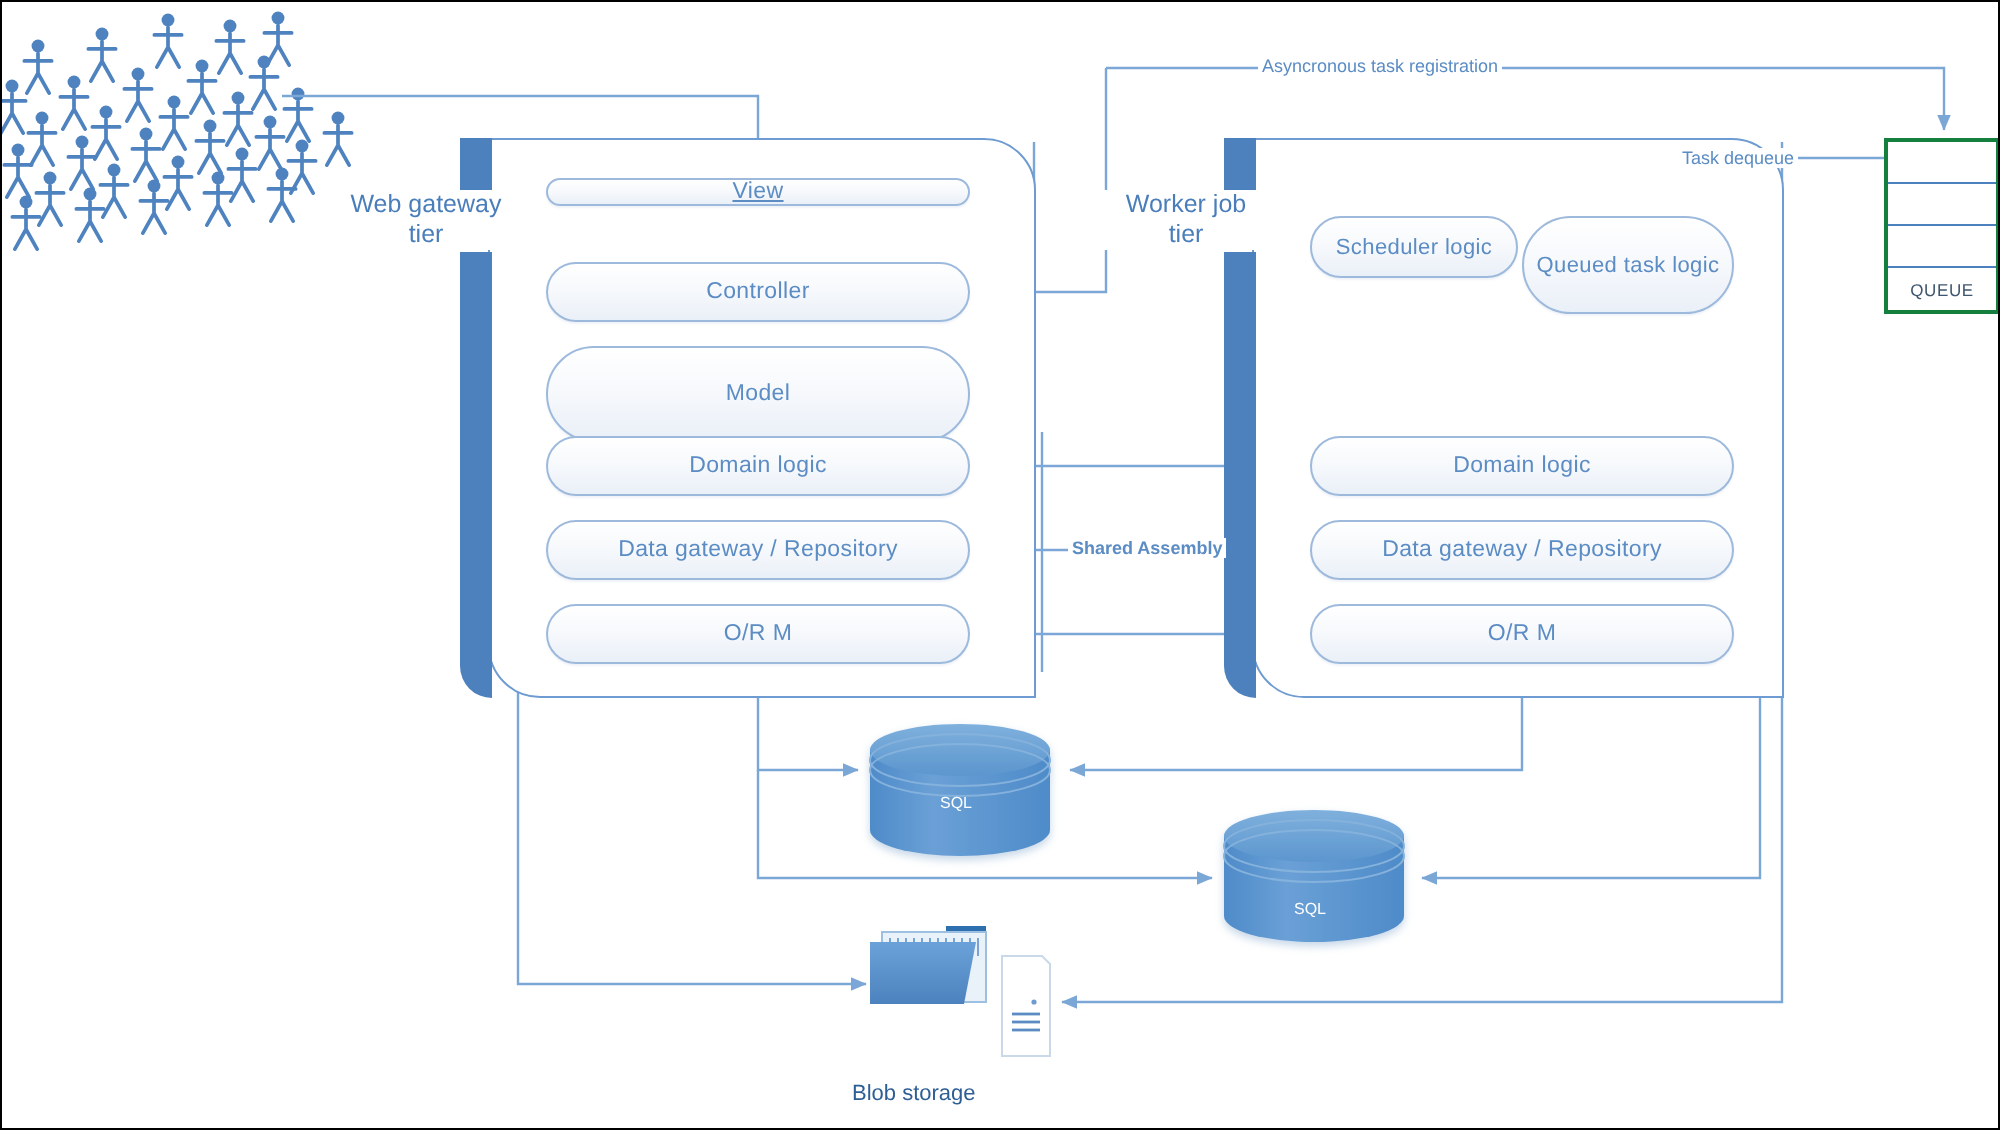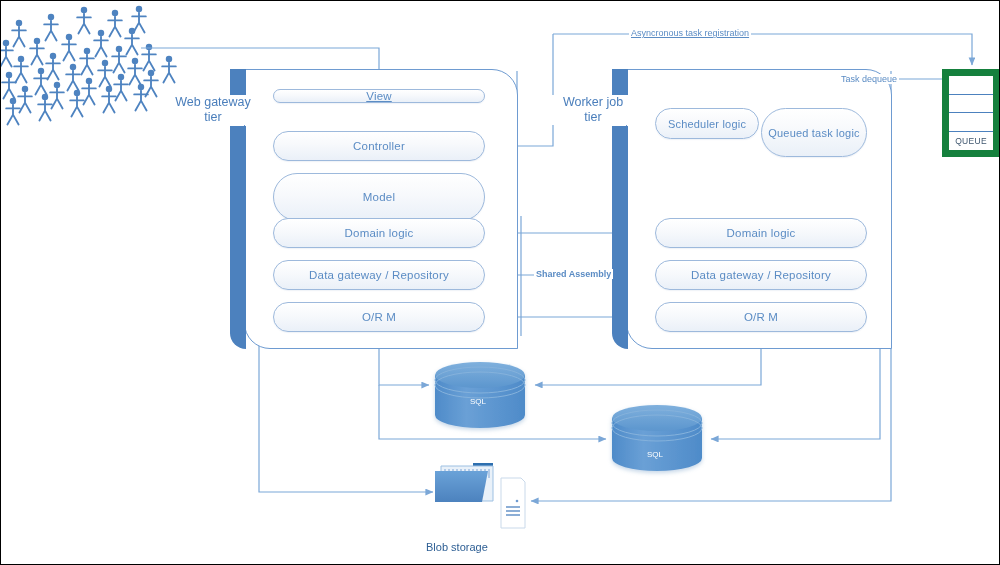--- a/index.html
+++ b/index.html
@@ -61,21 +61,21 @@
     color:#5B8CC4;
     font-size:9px;
     background:#ffffff;
     padding:0 2px;
     white-space:nowrap;
   }
   
   .queue-box{
     position:absolute;
     box-sizing:border-box;
-    border:7px solid #15803d;
+    border:2px solid #15803d;
     background:#ffffff;
   }
   .queue-row{
     box-sizing:border-box;
     border-bottom:1px solid #4C81BE;
     height:25%;
     display:flex;align-items:center;justify-content:center;
     font-size:8.5px;color:#3E566E;
     letter-spacing:.3px;
   }
@@ -379,21 +379,21 @@
   <div class="pill" style="left:654px;top:259px;width:212px;height:30px;">Data gateway / Repository</div>
   <div class="pill" style="left:654px;top:301px;width:212px;height:30px;">O/R M</div>
 
   <div class="queue-box" style="left:941px;top:68px;width:58px;height:88px;">
     <div class="queue-row"></div>
     <div class="queue-row"></div>
     <div class="queue-row"></div>
     <div class="queue-row">QUEUE</div>
   </div>
 
-  <div class="edge-label" style="left:628px;top:27px;text-decoration:underline;">Asyncronous task registration</div>
+  <div class="edge-label" style="left:628px;top:27px;">Asyncronous task registration</div>
   <div class="edge-label" style="left:838px;top:73px;">Task dequeue</div>
   <div class="edge-label" style="left:533px;top:268px;font-weight:bold;">Shared Assembly</div>
 
   <div class="caption" style="left:469px;top:396px;font-size:8px;color:#FFFFFF;">SQL</div>
   <div class="caption" style="left:646px;top:449px;font-size:8px;color:#FFFFFF;">SQL</div>
   <div class="caption" style="left:425px;top:540px;">Blob storage</div>
 
 </div>
 
 </body></html>

